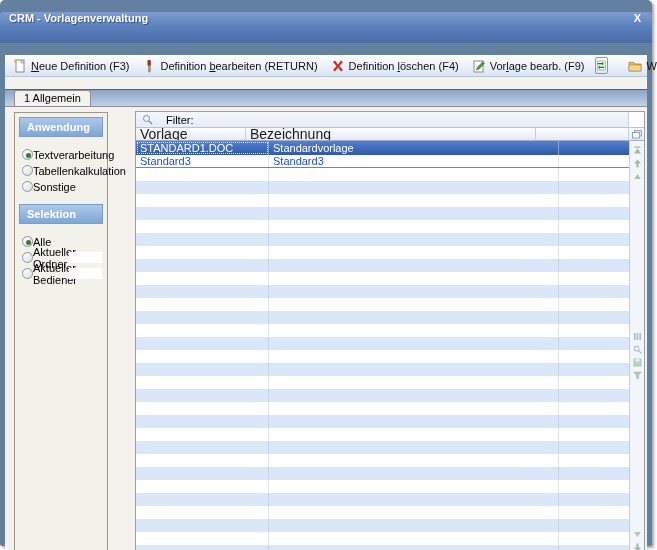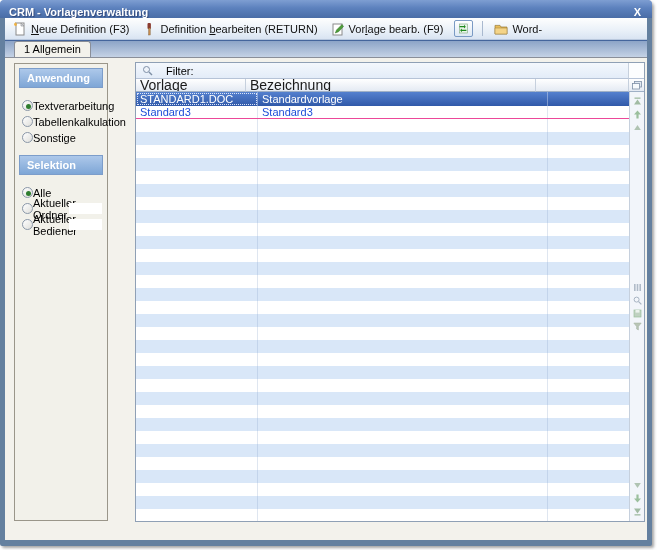--- a/index.html
+++ b/index.html
@@ -2,44 +2,44 @@
 <html><head>
 <meta charset="utf-8">
 <style>
   * { margin:0; padding:0; box-sizing:border-box; }
   html,body { width:657px; height:550px; background:#ffffff; overflow:hidden;
               font-family:"Liberation Sans", sans-serif; }
   .window { position:absolute; left:0; top:0; width:652px; height:546px;
             background:#64809f; border-radius:5px 5px 2px 2px;
             box-shadow:2px 2px 3px rgba(90,90,90,.55);
             padding:0 5px 5px 5px; }
-  .titlebar { height:18px; display:flex; align-items:flex-end;
+  .titlebar { height:31px; display:flex; align-items:flex-start;
               background:linear-gradient(180deg,#7e9ed2 0%, #5c81bd 45%, #4a6da6 100%);
-              border-radius:4px 4px 0 0; margin:0 -5px; padding:0 9px; }
+              border-radius:4px 4px 0 0; margin:12px -5px; padding:0 9px; }
   .titlebar .title { color:#fff; font-size:11px; font-weight:bold;
                      text-shadow:1px 1px 1px rgba(0,0,40,.4); flex:1; }
   .titlebar .close { color:#fff; font-size:11px; font-weight:bold; cursor:default; padding:0 2px; }
   .inner { width:642px; height:522px; background:#f3f2ec; display:flex; flex-direction:column; }
 
   
   .toolbar { height:22px; display:flex; align-items:center; gap:9px; padding:0 6px;
              background:linear-gradient(180deg,#fefefe 0%, #e9f0f8 60%, #d9e4f2 100%);
              border-bottom:1px solid #b9c8dd; }
   .tbtn { display:flex; align-items:center; gap:4px; font-size:11px; color:#111;
           padding:1px 2px; white-space:nowrap; }
   .tbtn .u { text-decoration:underline; }
   .tsep { width:1px; height:15px; background:#a9b9cf; }
   .ticon { width:14px; height:14px; display:inline-block; }
   .sqbtn { width:19px; height:17px; border:1px solid #7a9ac4; border-radius:2px;
            background:linear-gradient(#ffffff,#dde8f4); display:flex;
            align-items:center; justify-content:center; }
 
   
   .tabstrip { height:17px; background:linear-gradient(180deg,#8ca4c7 0%, #c4d2e5 100%);
-              border-top:1px solid #44659c; display:flex; align-items:flex-end; padding-left:9px; }
+              border-top:1px solid #44659c; display:flex; align-items:flex-end; padding-left:9px;margin-top:12px; }
   .tab { font-size:11px; color:#000; background:#f3f2ec; border:1px solid #8a8f99;
          border-bottom:none; border-radius:3px 3px 0 0; padding:1px 9px 2px 9px; height:16px; }
 
   
   .page { position:relative; flex:1; background:#f3f2ec; border-top:1px solid #8a8f99; }
 
   
   .panel { position:absolute; left:9px; top:5px; width:94px; height:458px;
            background:#f2f1ea; border:1px solid #9a968a; padding:4px; }
   .band { height:20px; background:linear-gradient(180deg,#adc8ea 0%, #7ea6d6 100%);
@@ -68,21 +68,21 @@
   .hc { font-size:14px; color:#1a1a1a; line-height:12px; padding-left:4px;
         background:linear-gradient(180deg,#ffffff,#e4eaf3);
         border-right:1px solid #c6d0dd; border-bottom:1px solid #9fb0c6; overflow:hidden; }
   .hc1 { width:110px; } .hc2 { width:290px; } .hc3 { width:93px; }
   .hchooser { flex:1; background:linear-gradient(180deg,#ffffff,#e4eaf3);
               border-bottom:1px solid #9fb0c6; display:flex; align-items:center; justify-content:center; }
   .grid-body { flex:1; display:flex; overflow:hidden; }
   .rows { width:493px; display:flex; flex-direction:column; }
   .grid-row { display:flex; height:13px; flex:0 0 auto; }
   .grid-row .c { overflow:hidden; font-size:11px; line-height:13px; padding-left:4px; }
-  .grid-row .c1 { width:122px; border-right:1px solid rgba(140,165,200,.28); }
+  .grid-row .c1 { width:133px; border-right:1px solid rgba(140,165,200,.28); }
   .grid-row .c2 { width:290px; border-right:1px solid rgba(140,165,200,.28); }
   .grid-row .c3 { flex:1; }
   .row-selected { height:14px; background:linear-gradient(180deg,#5480ce 0%, #3059a9 100%); color:#fff; }
   .row-selected .c { line-height:14px; }
   .row-selected .c1 { outline:1px dotted #dbe4f8; outline-offset:-2px;
                       border-right:1px solid rgba(255,255,255,.35); }
   .row-selected .c2 { border-right:1px solid rgba(255,255,255,.35); }
   .row-data { background:#fff; color:#1d4ed8; border-bottom:1px solid #ec4899; }
   .r-white { background:#ffffff; }
   .r-blue  { background:#d9e7f8; }
@@ -119,20 +119,28 @@
         <span><span></span><span class="u">N</span><span>eue Definition (F3)</span></span>
       </div>
       <div class="tbtn">
         <span class="ticon">
           <svg width="14" height="14" viewBox="0 0 14 14">
               <rect x="5.5" y="1" width="3.4" height="6" rx="1" fill="#8b3a2e"></rect>
               <rect x="6.6" y="6" width="1.6" height="7" fill="#c68b4e" stroke="#7d5a2e" stroke-width=".4"></rect>
             </svg>
         </span>
         <span><span>Definition </span><span class="u">b</span><span>earbeiten (RETURN)</span></span>
+      </div>
+      <div class="tbtn">
+        <span class="ticon">
+          <svg width="14" height="14" viewBox="0 0 14 14">
+              <path d="M2 3 L5.5 7 L2 11 L4 12.5 L7 8.6 L10 12.5 L12 11 L8.5 7 L12 3 L10 1.5 L7 5.4 L4 1.5 Z" fill="#cf2b2b"></path>
+            </svg>
+        </span>
+        <span><span>Definition </span><span class="u">l</span><span>öschen (F4)</span></span>
       </div>
       <div class="tbtn">
         <span class="ticon">
           <svg width="14" height="14" viewBox="0 0 14 14">
               <rect x="2" y="2" width="9" height="11" fill="#fff" stroke="#8a8a8a"></rect>
               <path d="M12.5 3.5 L7 9 L5.8 12 L9 10.8 L14 5.5 Z" fill="#4d9e3a" stroke="#2f6e22" stroke-width=".5" transform="translate(-1.5,-1)"></path>
             </svg>
         </span>
         <span><span>Vor</span><span class="u">l</span><span>age bearb. (F9)</span></span>
       </div>

